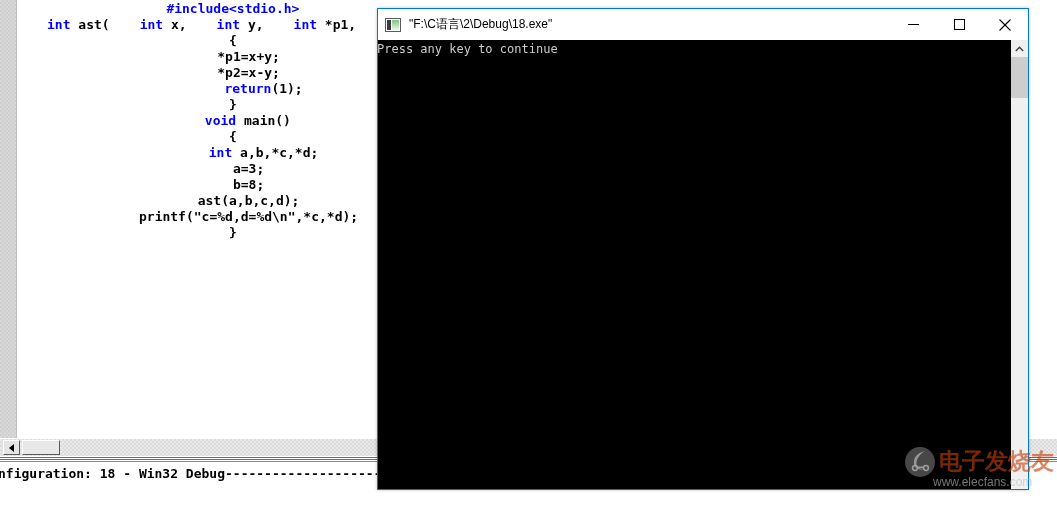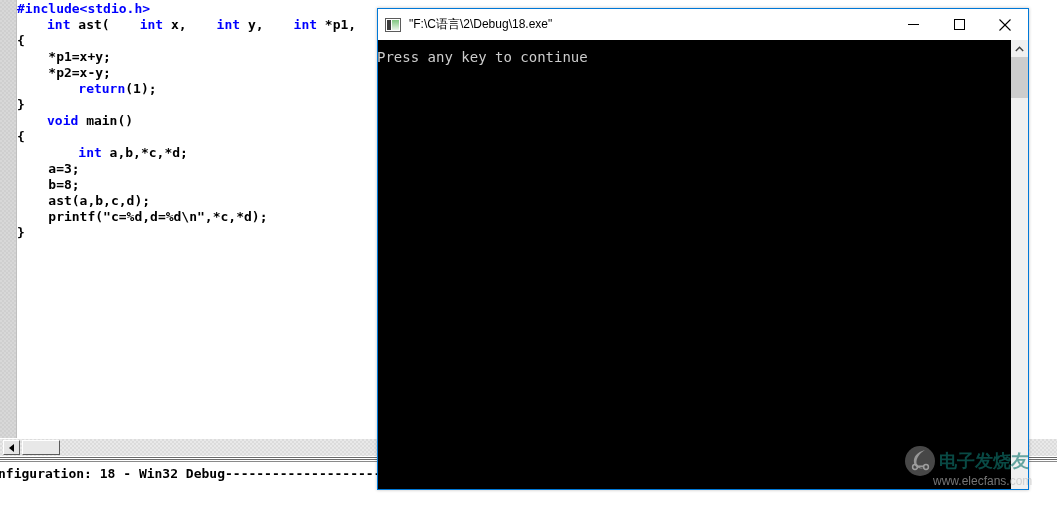--- a/index.html
+++ b/index.html
@@ -52,20 +52,21 @@
     position: absolute;
     left: 0px;
     top: 1px;
     font-family: "DejaVu Sans Mono", "Liberation Mono", monospace;
     font-size: 13px;
     line-height: 16px;
     white-space: pre;
     color: #000000;
     font-weight: bold;
     letter-spacing: 0px;
+    text-align: center;
   }
   .code-line { height: 16px; }
   .kw { color: #0000ff; padding-left: 30px; }
   .pp { color: #0000ff; }
 
   
   .h-scroll {
     position: absolute;
     left: 0;
     top: 438px;
@@ -218,23 +219,23 @@
     left: 0;
     top: 31px;
     right: 0;
     bottom: 0;
     background: #000000;
     overflow: hidden;
   }
   .console-text {
     position: absolute;
     left: -1px;
-    top: 8px;
+    top: 0;
     font-family: "DejaVu Sans Mono", "Liberation Mono", monospace;
-    font-size: 14px;
+    font-size: 12px;
     line-height: 18px;
     color: #cccccc;
     white-space: pre;
   }
   .console-vscroll {
     position: absolute;
     right: 0;
     top: 0;
     width: 17px;
     height: 100%;
@@ -276,23 +277,23 @@
     width: 30px; height: 30px;
     border-radius: 50%;
     background: rgba(210,210,210,0.55);
     position: relative;
     flex: 0 0 auto;
     margin-right: 4px;
   }
   .wm-logo svg { position: absolute; left: 0; top: 0; }
   .wm-cn {
     font-family: "DejaVu Sans", sans-serif;
-    font-size: 18px;
+    font-size: 23px;
     font-weight: bold;
-    color: #0f766e;
+    color: #c2410c;
     letter-spacing: 0px;
     white-space: nowrap;
   }
   .wm-url {
     font-family: "Liberation Sans", sans-serif;
     font-size: 12px;
     color: #bdbdbd;
     margin-left: 28px;
     margin-top: -2px;
     white-space: nowrap;

